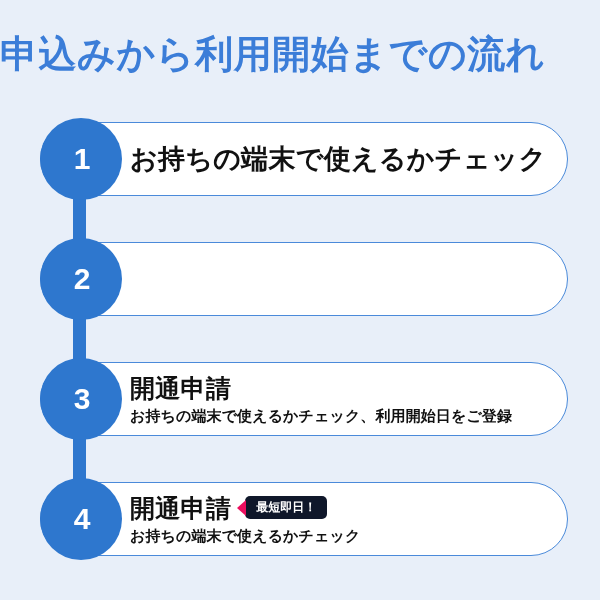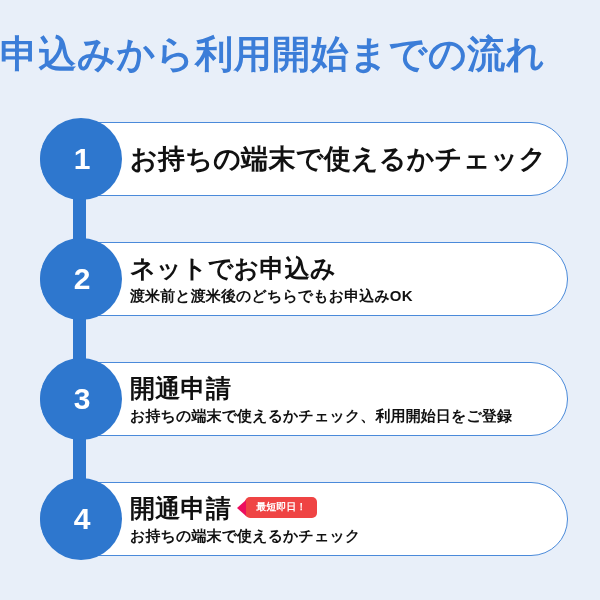--- a/index.html
+++ b/index.html
@@ -139,23 +139,23 @@
     line-height: 1.25;
     margin-top: 4px;
     letter-spacing: 0.1px;
     white-space: nowrap;
   }
 
   
   .badge {
     position: relative;
     display: inline-block;
-    background: #ef4444;
+    background: #0f172a;
     color: #ffffff;
-    font-size: 10px;
+    font-size: 12px;
     font-weight: 700;
     padding: 4px 11px 5px 11px;
     border-radius: 5px;
     line-height: 1.2;
     white-space: nowrap;
     margin-left: 6px;
   }
   .badge::before {
     content: "";
     position: absolute;
@@ -190,26 +190,20 @@
         </div>
       </div>
     </div>
 
     <div class="step">
       <div class="connector"></div>
       <div class="card"></div>
       <div class="num-circle">
         <span>2</span>
       </div>
-      <div class="card-text">
-        <div class="headline-row">
-          <div class="headline">ネットでお申込み</div>
-        </div>
-        <div class="subline">渡米前と渡米後のどちらでもお申込みOK</div>
-      </div>
     </div>
 
     <div class="step">
       <div class="connector"></div>
       <div class="card"></div>
       <div class="num-circle">
         <span>3</span>
       </div>
       <div class="card-text">
         <div class="headline-row">

